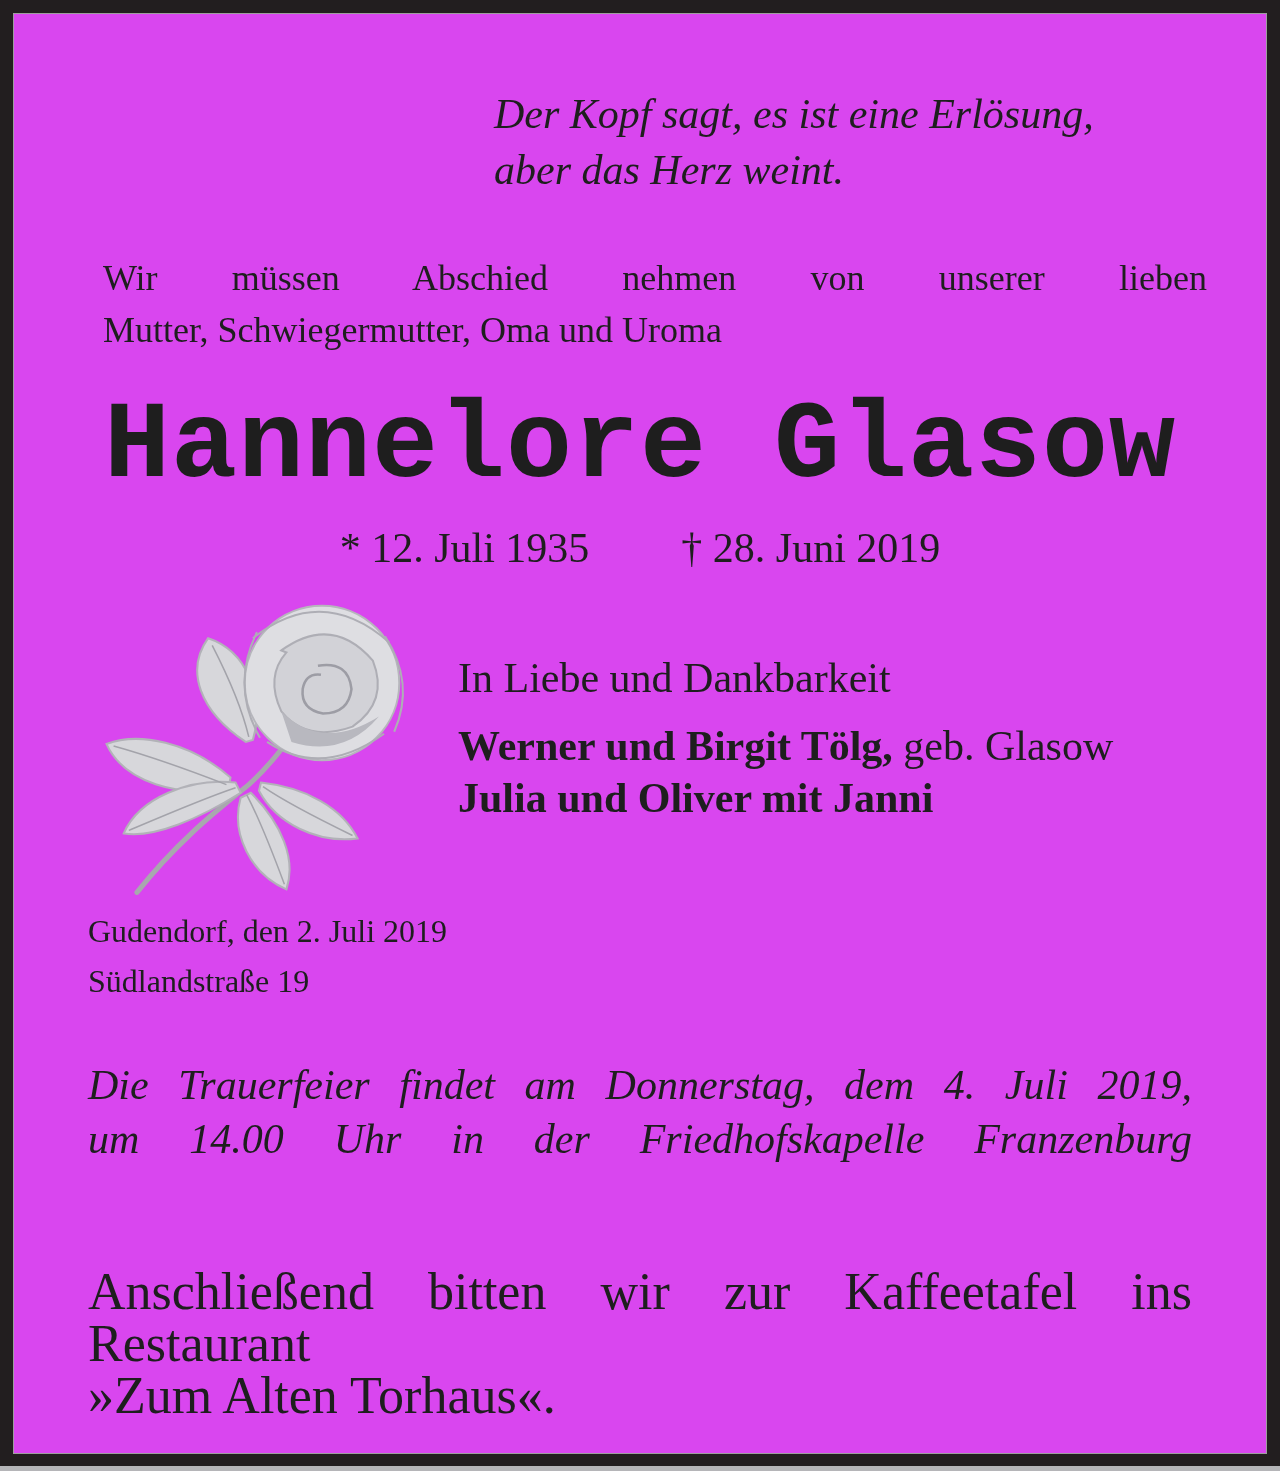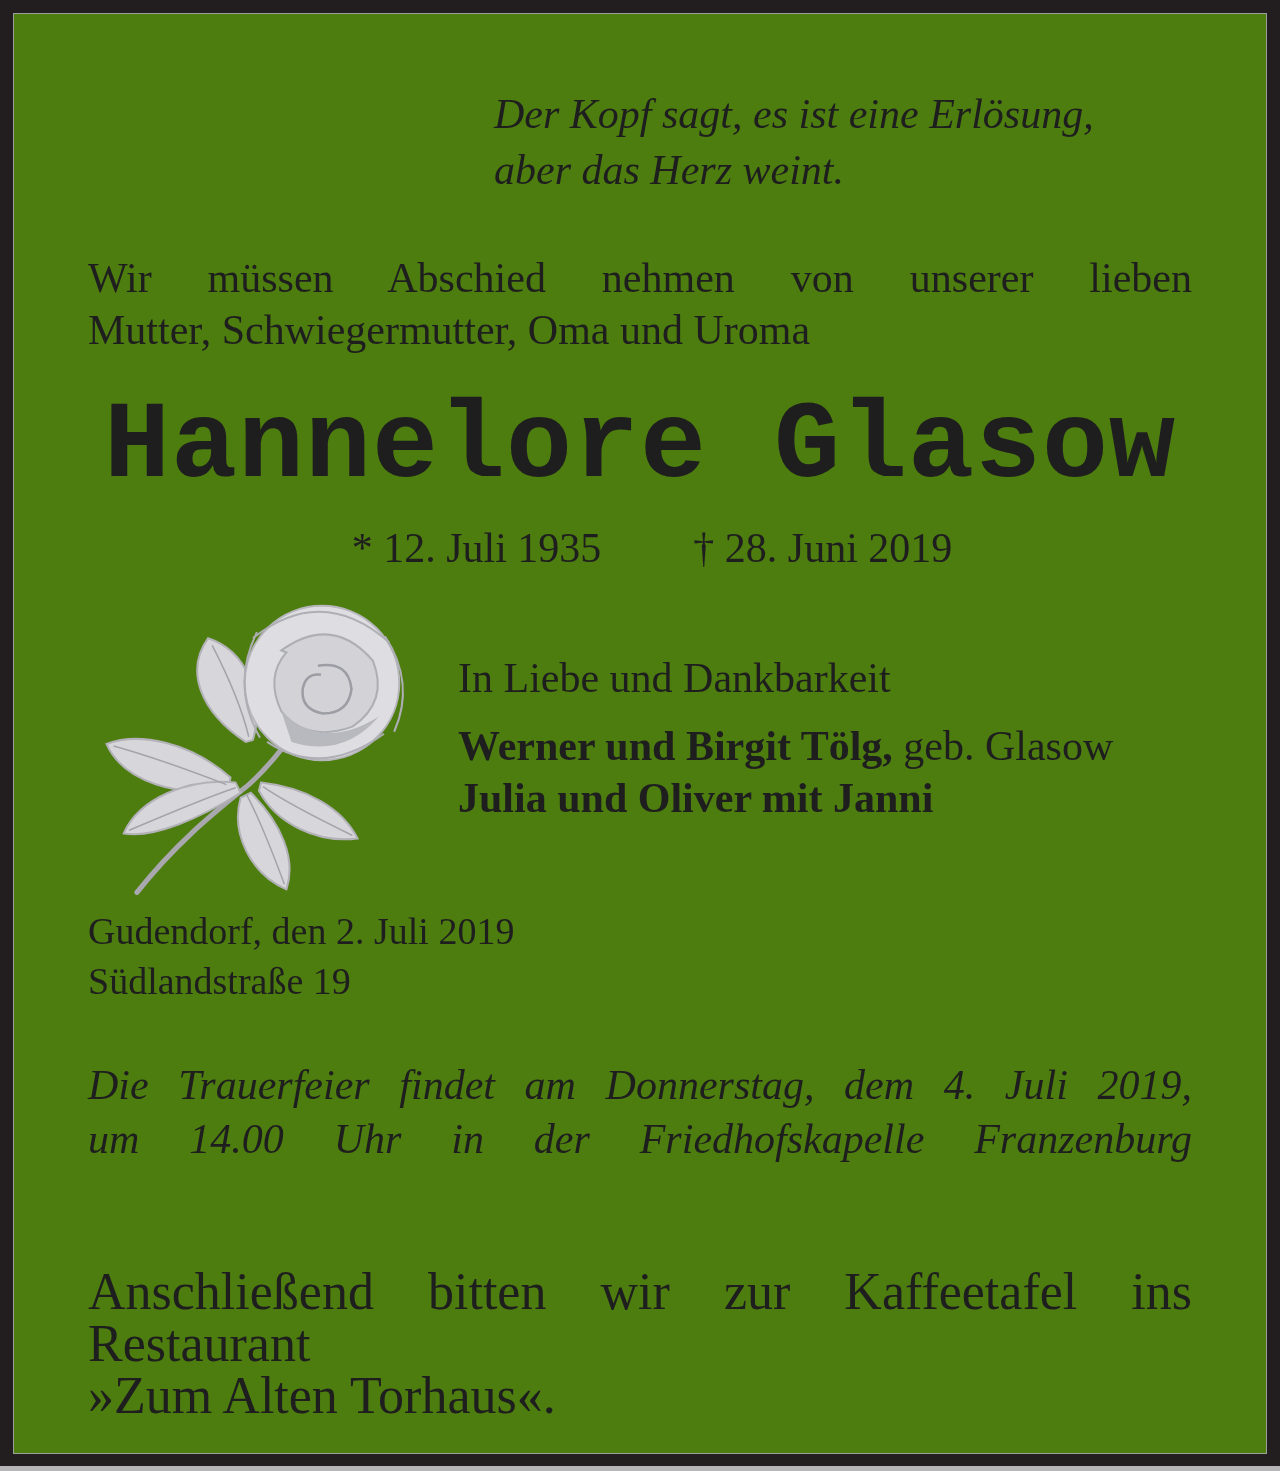--- a/index.html
+++ b/index.html
@@ -6,48 +6,48 @@
   body{
     width:1280px;height:1471px;position:relative;
     background:#221e1f;
     font-family:"Liberation Serif", serif;
     color:#1e1e1e;
     overflow:hidden;
   }
   .bottom-strip{position:absolute;left:0;right:0;bottom:0;height:5px;background:#b5b5b8;}
   .page{
     position:absolute;left:13px;top:13px;right:13px;bottom:17px;
-    background:#4d7c0f;border:1px solid #9e9e9e;box-sizing:border-box;
+    background:#d946ef;border:1px solid #9e9e9e;box-sizing:border-box;
   }
   .epigraph{
     position:absolute;left:480px;top:72px;
     font-style:italic;font-size:42px;line-height:56px;
   }
   .intro{
-    position:absolute;left:74px;top:238px;width:1104px;
-    font-size:42px;line-height:52px;
+    position:absolute;left:89px;top:238px;width:1104px;
+    font-size:36px;line-height:52px;
   }
   .jline{text-align:justify;text-align-last:justify;}
   .name{
     position:absolute;left:0;top:370px;width:100%;margin:0;
     text-align:center;font-size:110px;line-height:1.15;font-weight:bold;
     letter-spacing:1px;
     font-family:Liberation Mono, monospace;
   }
   .dates{
     position:absolute;left:0;top:508px;width:100%;
     display:flex;justify-content:center;gap:92px;
-    font-size:42px;line-height:52px;padding-left:12px;
+    font-size:42px;line-height:52px;
   }
   .rose{position:absolute;left:64px;top:572px;width:366px;height:322px;}
   .rose svg{width:100%;height:100%;}
   .credits{position:absolute;left:444px;top:638px;font-size:42px;line-height:52px;}
   .credits .gap{height:16px;}
   .bold{font-weight:bold;}
-  .placedate{position:absolute;left:74px;top:892px;font-size:38px;line-height:50px;}
+  .placedate{position:absolute;left:74px;top:892px;font-size:32px;line-height:50px;}
   .funeral{
     position:absolute;left:74px;top:1044px;width:1104px;
     font-size:42px;line-height:54px;font-style:italic;
   }
   .reception{
     position:absolute;left:74px;top:1252px;width:1104px;
     font-size:52px;line-height:52px;
   }
 </style>
 </head>

